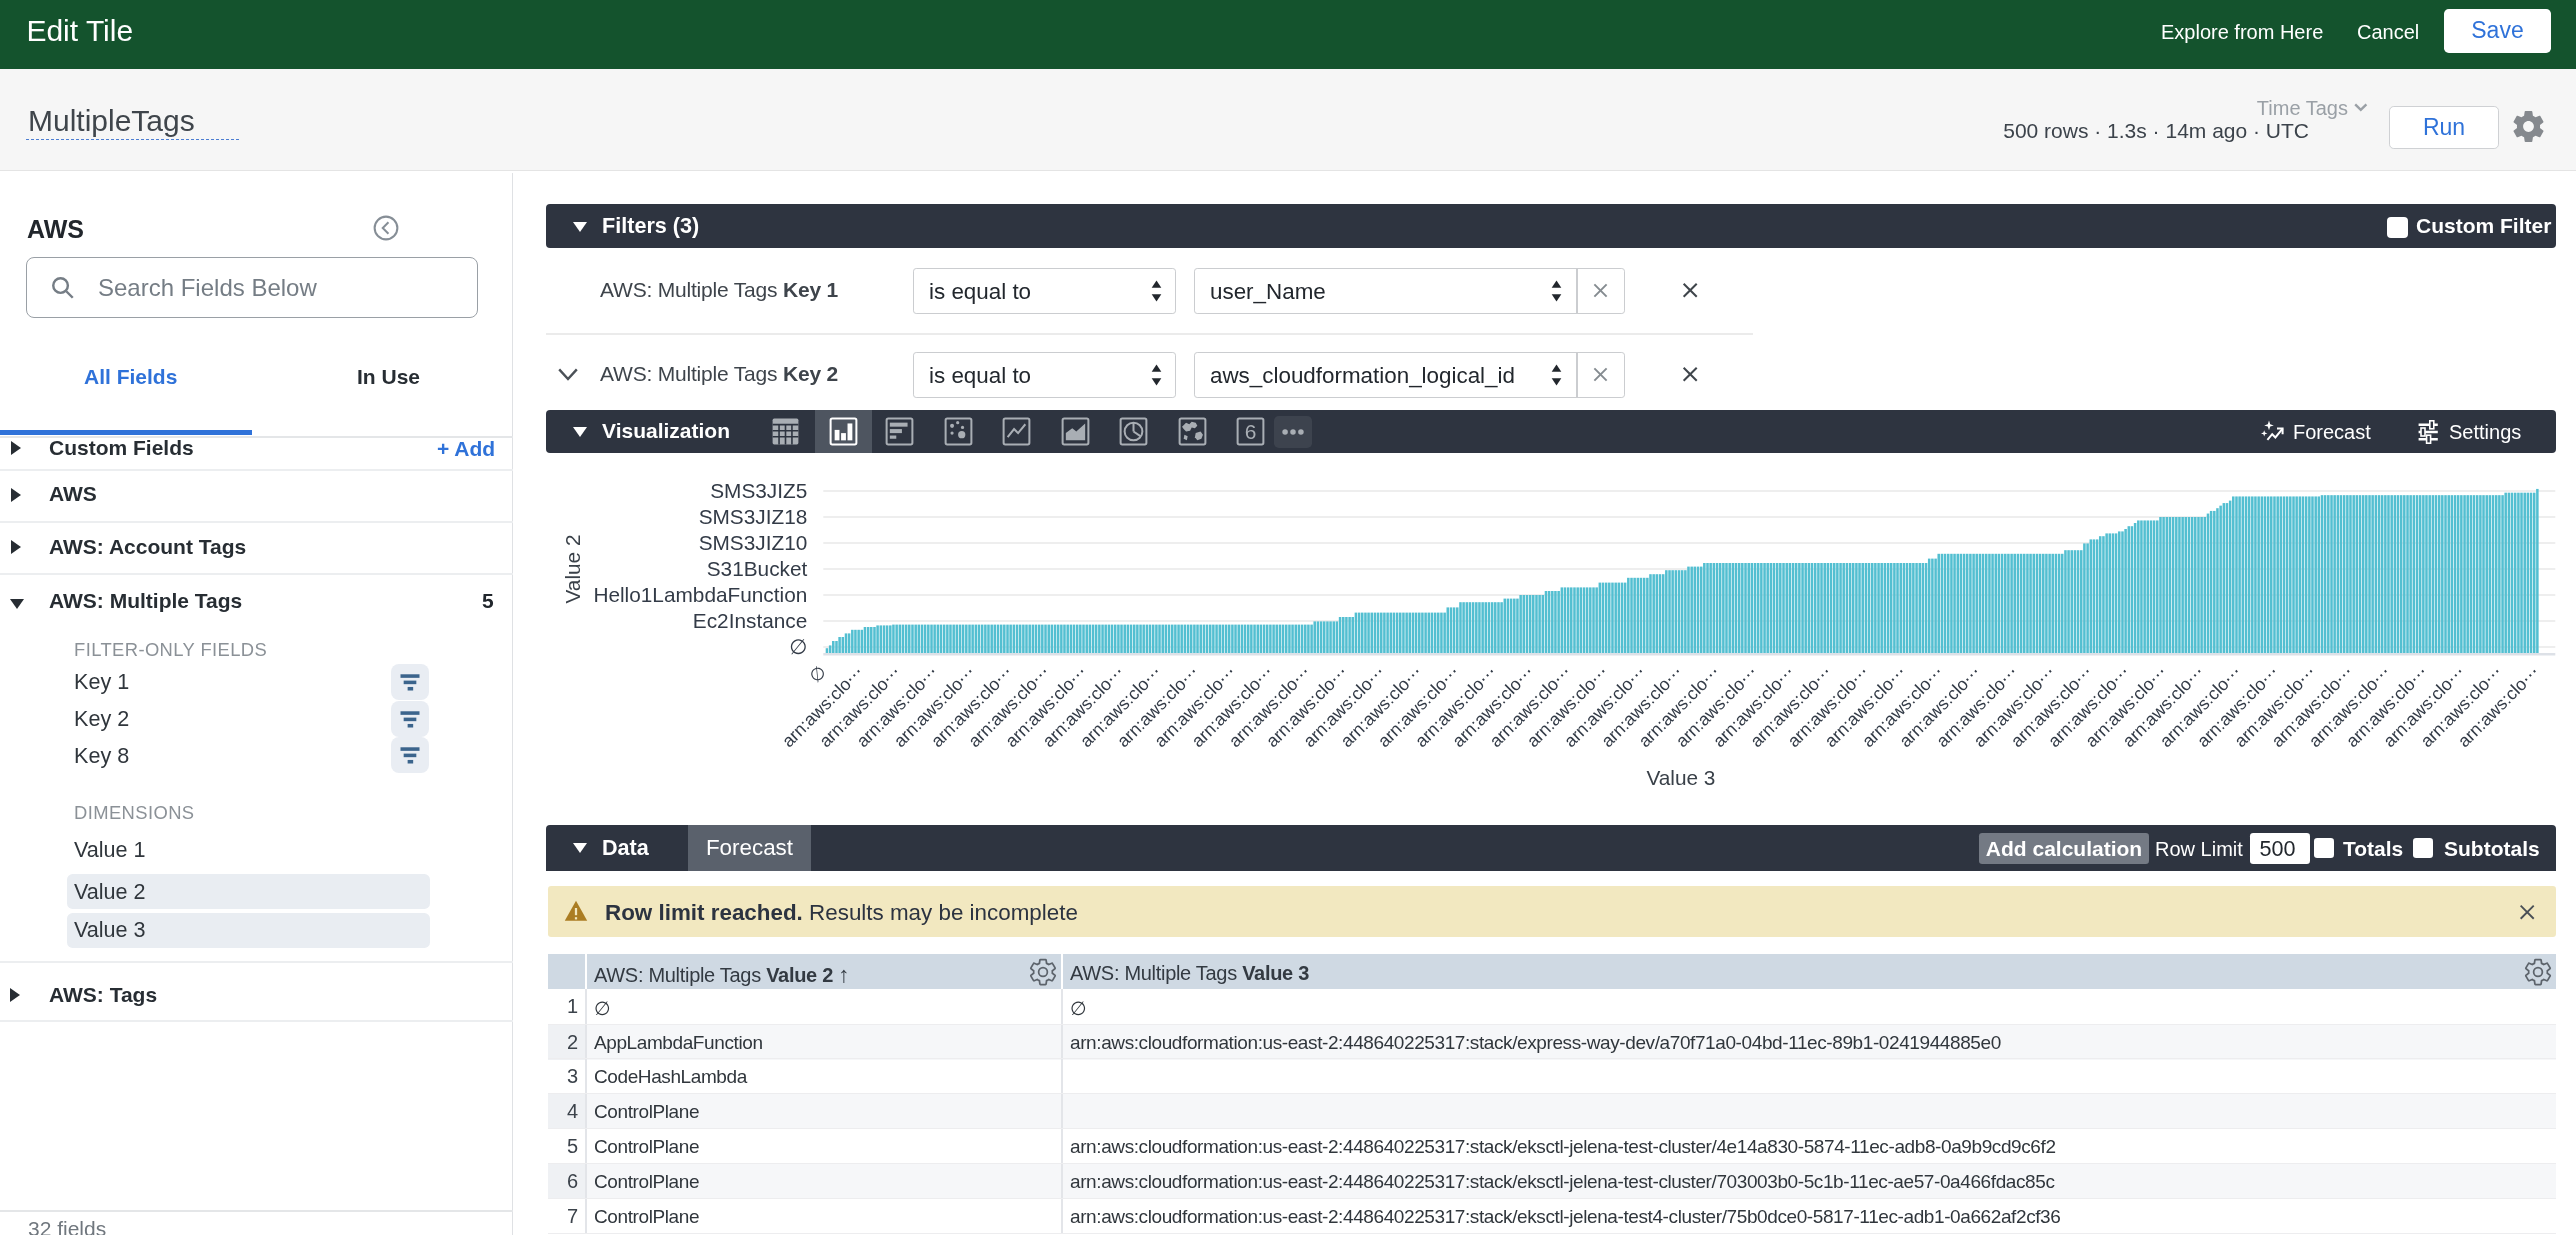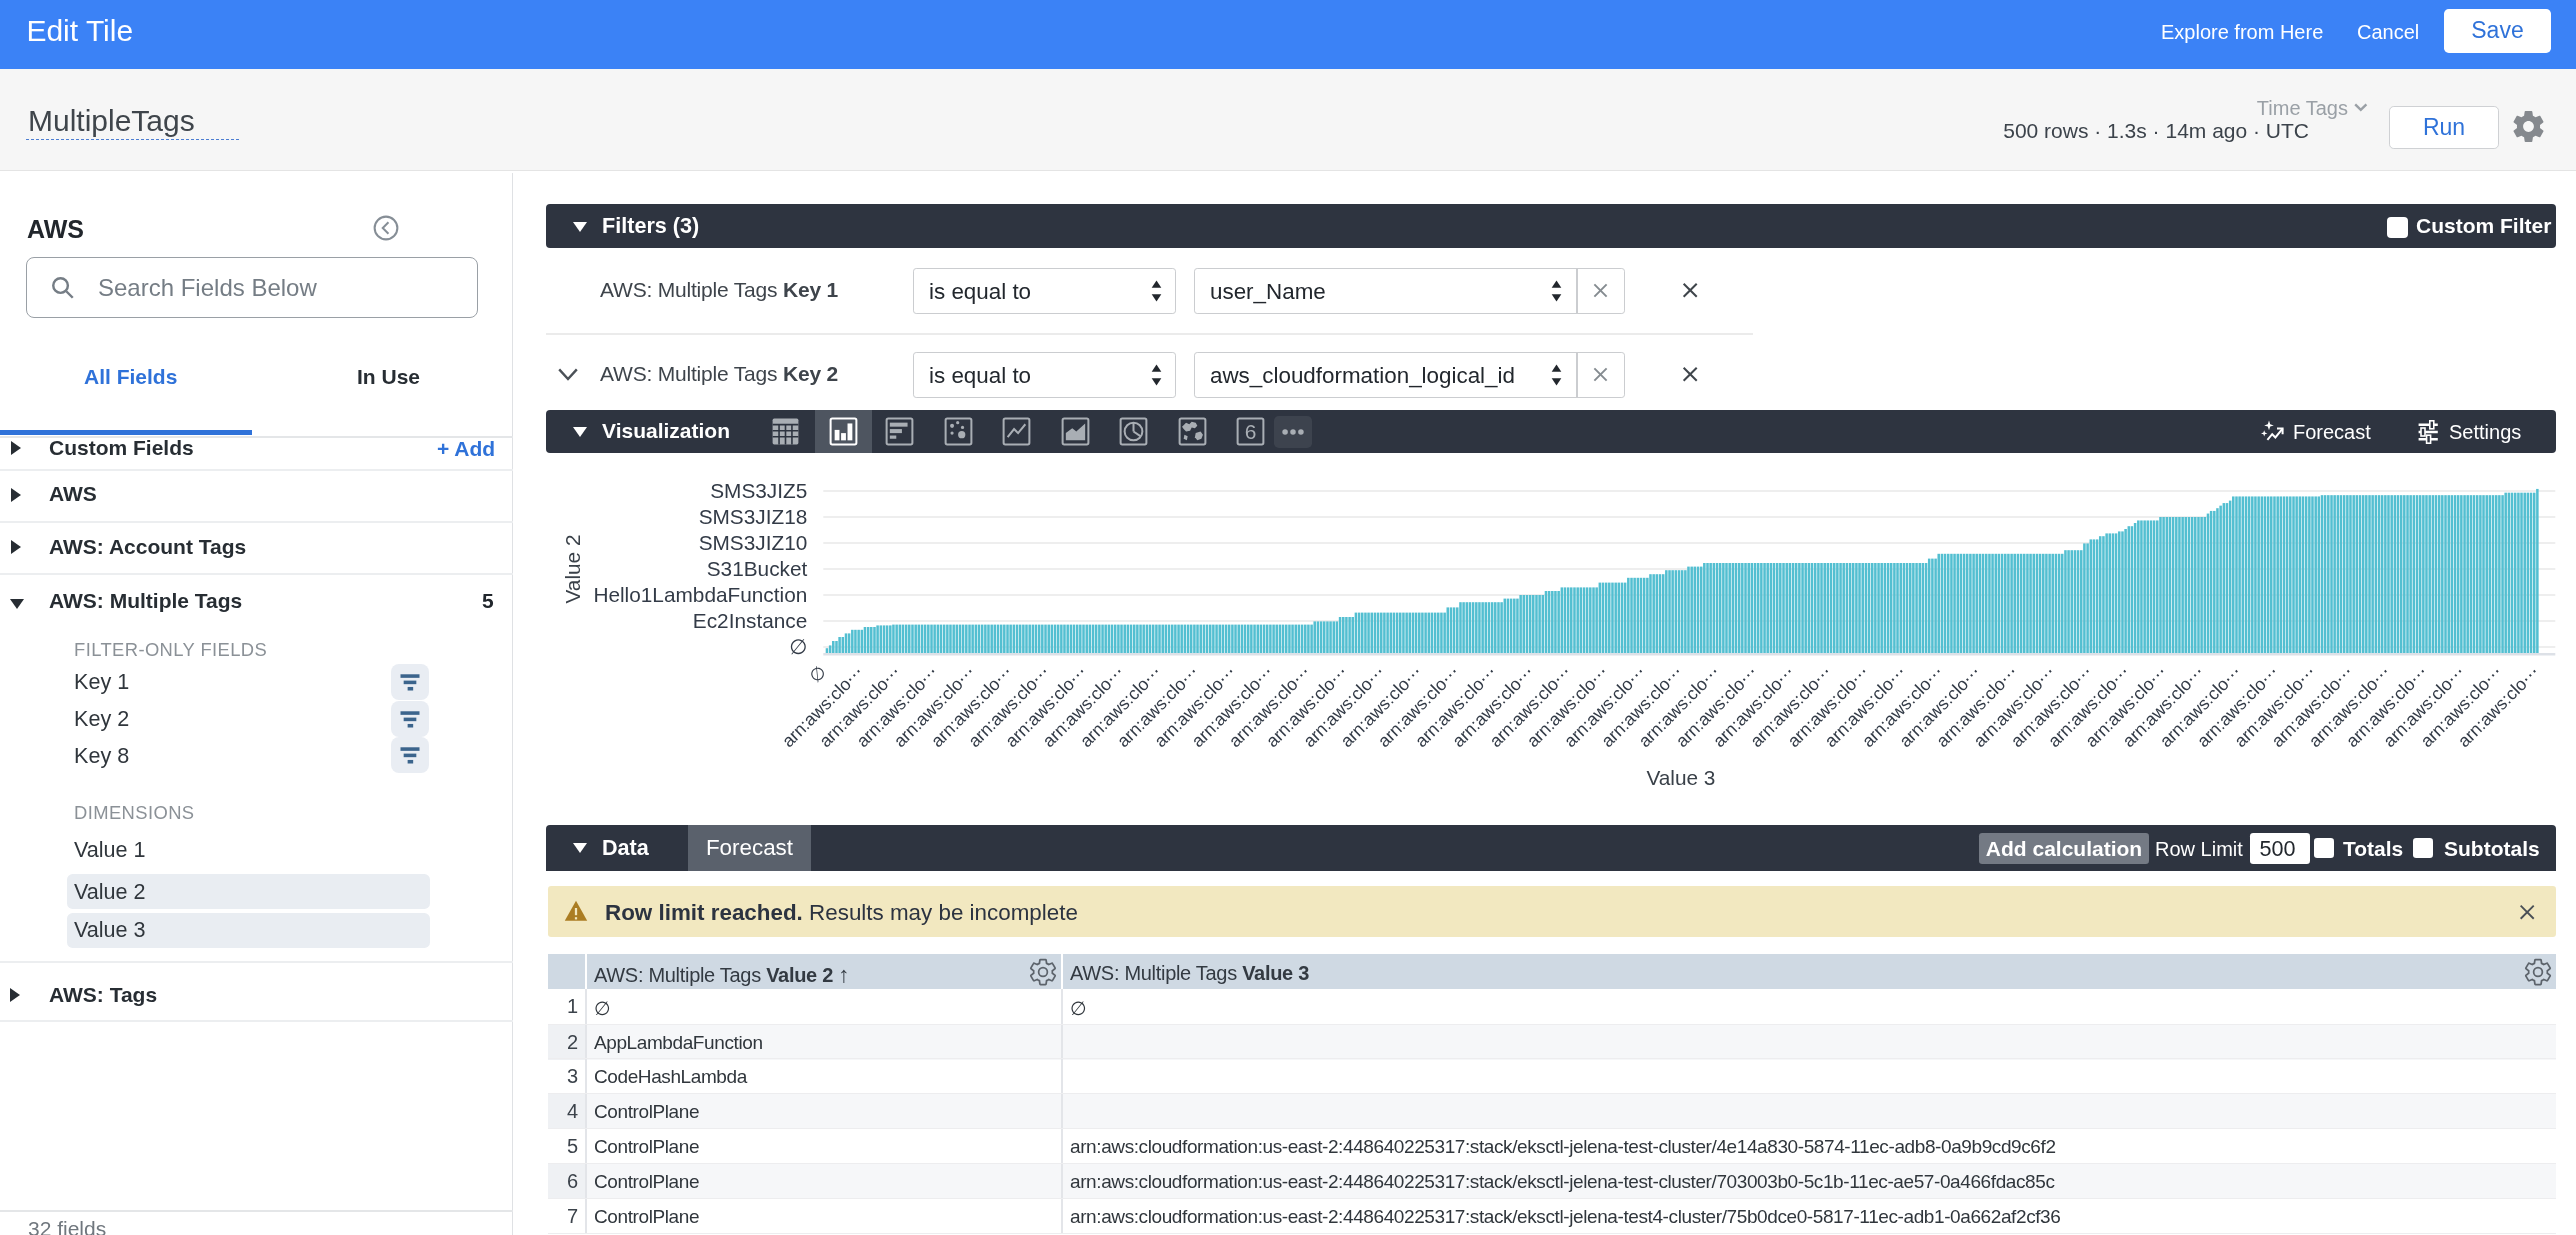--- a/index.html
+++ b/index.html
@@ -1,19 +1,19 @@
 <!DOCTYPE html>
 <html style="font-size:13px"><head><meta charset="utf-8"><style>
 *{margin:0;padding:0;box-sizing:border-box}
 html,body{width:2576px;height:1236px;overflow:hidden;font-family:"Liberation Sans",sans-serif;background:#fff}
 .a{position:absolute}
 .tr{position:absolute;display:flex;align-items:center}
 </style></head><body>
 <div class="a" style="left:0;top:0;width:2576px;height:1236px;overflow:hidden">
-<div class="a" style="left:0;top:0;width:2576px;height:69px;background:#3b82f6">
+<div class="a" style="left:0;top:0;width:2576px;height:69px;background:#14532d">
 <div class="tr" style="left:26.4px;top:0;height:62px;font-size:30px;color:#fff">Edit Tile</div>
 <div class="tr" style="left:2161px;top:0;height:64px;font-size:20px;color:#fff;white-space:nowrap">Explore from Here</div>
 <div class="tr" style="left:2357px;top:0;height:64px;font-size:20px;color:#fff">Cancel</div>
 <div class="tr" style="left:2444px;top:8.8px;width:107px;height:44px;background:#fff;border-radius:4.8px;justify-content:center;font-size:23px;color:#2f72d9">Save</div>
 </div>
 <div class="a" style="left:0;top:69px;width:2576px;height:102px;background:#f6f6f6;border-bottom:1.6px solid #e4e4e4">
 <div class="a" style="left:28px;top:35px;font-size:30px;color:#3f454b">MultipleTags</div>
 <div class="a" style="left:26.4px;top:70px;width:213px;border-bottom:1.6px dashed #4d7ed2"></div>
 <div class="a" style="right:228px;top:28px;font-size:20px;color:#9aa0a6;white-space:nowrap">Time Tags</div>
 <svg class="a" style="left:2352px;top:32px" width="17.6" height="13" viewBox="0 0 22 16">
@@ -870,20 +870,21 @@
 <div class="a" style="left:1061px;top:989px;width:1.6px;height:35px;background:#e3e5e9"></div>
 <div class="a" style="left:594px;top:997px;font-size:19px;letter-spacing:-0.4px;color:#30363c">∅</div>
 <div class="a" style="left:1070px;top:997px;font-size:19px;letter-spacing:-0.4px;color:#30363c">∅</div>
 <div class="a" style="left:548px;top:1024px;width:2008px;height:0.8px;background:#ededef"></div>
 <div class="a" style="left:548px;top:1025px;width:2008px;height:35px;background:#f6f7f9"></div>
 <div class="a" style="left:548px;top:1025px;width:38px;height:35px;background:#eff1f4"></div>
 <div class="a" style="left:548px;top:1025px;width:30px;height:35px;font-size:20px;color:#3c434b;display:flex;align-items:center;justify-content:flex-end">2</div>
 <div class="a" style="left:585px;top:1025px;width:1.6px;height:35px;background:#e3e5e9"></div>
 <div class="a" style="left:1061px;top:1025px;width:1.6px;height:35px;background:#e3e5e9"></div>
 <div class="a" style="left:594px;top:1032px;font-size:19px;letter-spacing:-0.4px;color:#30363c">AppLambdaFunction</div>
+<div class="a" style="left:1070px;top:1032px;font-size:19px;letter-spacing:-0.4px;color:#30363c">arn:aws:cloudformation:us-east-2:448640225317:stack/express-way-dev/a70f71a0-04bd-11ec-89b1-0241944885e0</div>
 <div class="a" style="left:548px;top:1058px;width:2008px;height:0.8px;background:#ededef"></div>
 <div class="a" style="left:548px;top:1059px;width:30px;height:35px;font-size:20px;color:#3c434b;display:flex;align-items:center;justify-content:flex-end">3</div>
 <div class="a" style="left:585px;top:1059px;width:1.6px;height:35px;background:#e3e5e9"></div>
 <div class="a" style="left:1061px;top:1059px;width:1.6px;height:35px;background:#e3e5e9"></div>
 <div class="a" style="left:594px;top:1066px;font-size:19px;letter-spacing:-0.4px;color:#30363c">CodeHashLambda</div>
 <div class="a" style="left:548px;top:1093px;width:2008px;height:0.8px;background:#ededef"></div>
 <div class="a" style="left:548px;top:1094px;width:2008px;height:35px;background:#f6f7f9"></div>
 <div class="a" style="left:548px;top:1094px;width:38px;height:35px;background:#eff1f4"></div>
 <div class="a" style="left:548px;top:1094px;width:30px;height:35px;font-size:20px;color:#3c434b;display:flex;align-items:center;justify-content:flex-end">4</div>
 <div class="a" style="left:585px;top:1094px;width:1.6px;height:35px;background:#e3e5e9"></div>

